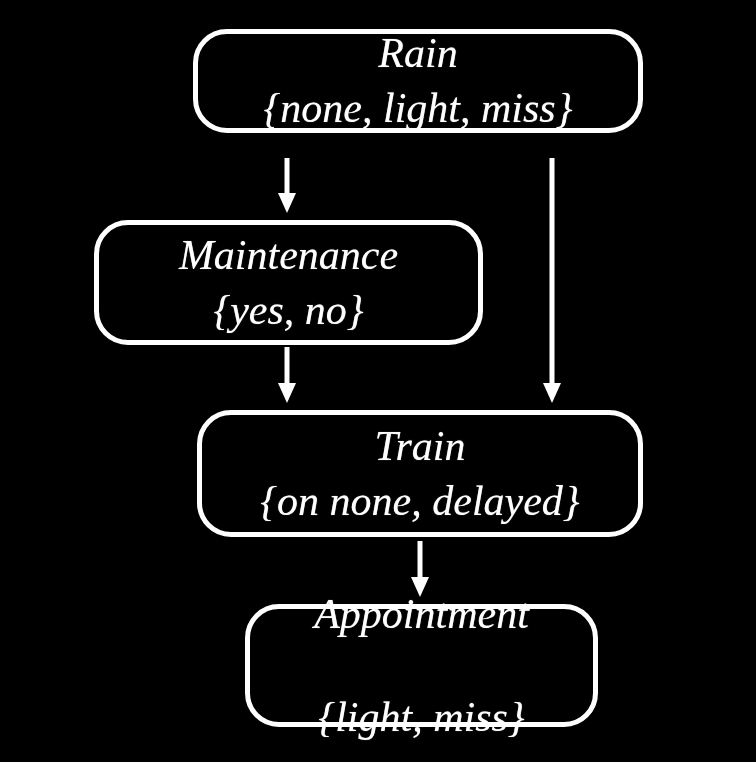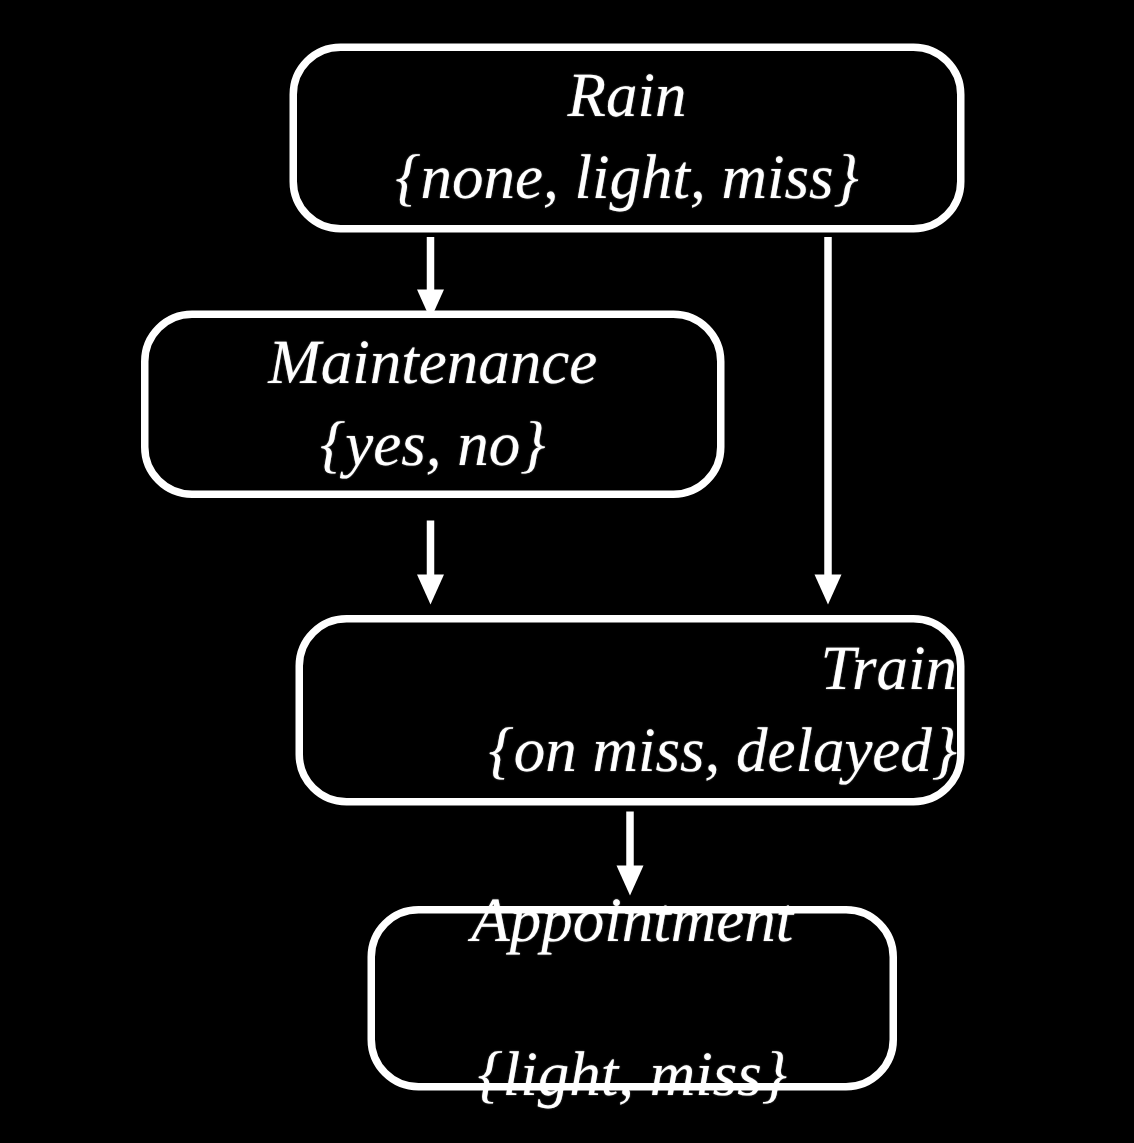--- a/index.html
+++ b/index.html
@@ -38,23 +38,23 @@
     display: flex;
     flex-direction: column;
     align-items: center;
     justify-content: center;
     text-align: center;
     font-style: italic;
     font-size: 42px;
     line-height: 55px;
     text-shadow: 0 0 1px rgba(255,255,255,0.6);
   }
-  .node-rain        { left: 193px; top: 29px;  width: 450px; height: 126px; align-items: center; }
-  .node-maintenance { left: 94px;  top: 207px; width: 389px; height: 125px; }
-  .node-train       { left: 197px; top: 410px; width: 446px; height: 127px; align-items: flex-end; }
+  .node-rain        { left: 193px; top: 29px;  width: 450px; height: 104px; align-items: center; }
+  .node-maintenance { left: 94px;  top: 220px; width: 389px; height: 125px; }
+  .node-train       { left: 197px; top: 410px; width: 446px; height: 127px; }
   .node-appointment { left: 245px; top: 604px; width: 353px; height: 123px; gap: 48px; }
 </style>
 </head>
 <body>
 
 <div class="canvas">
 
   <svg class="edges" width="756" height="762" viewBox="0 0 756 762">
     <g>
       <line class="shaft" x1="287" y1="158" x2="287" y2="196"></line>
@@ -79,21 +79,21 @@
     <div class="node-values">{none, light, miss}</div>
   </div>
 
   <div class="node node-maintenance">
     <div class="node-name">Maintenance</div>
     <div class="node-values">{yes, no}</div>
   </div>
 
   <div class="node node-train">
     <div class="node-name">Train</div>
-    <div class="node-values">{on miss, delayed}</div>
+    <div class="node-values">{on none, delayed}</div>
   </div>
 
   <div class="node node-appointment">
     <div class="node-name">Appointment</div>
     <div class="node-values">{light, miss}</div>
   </div>
 
 </div>
 
 </body></html>

